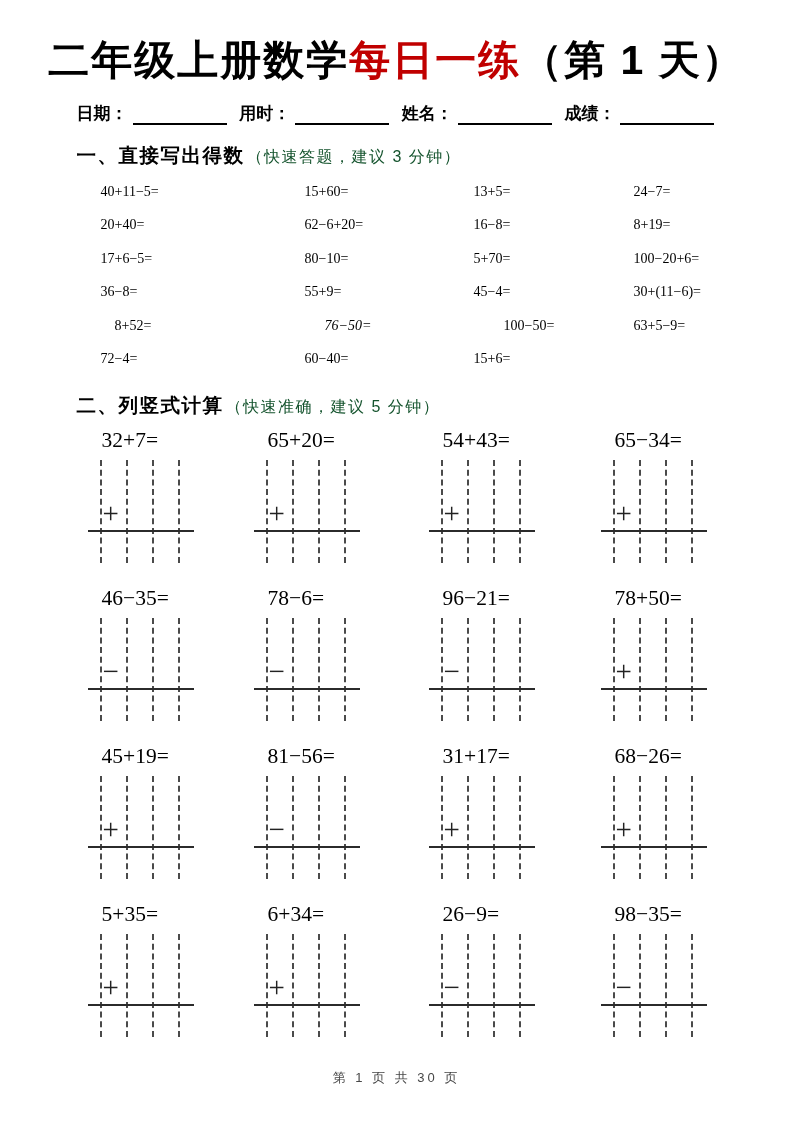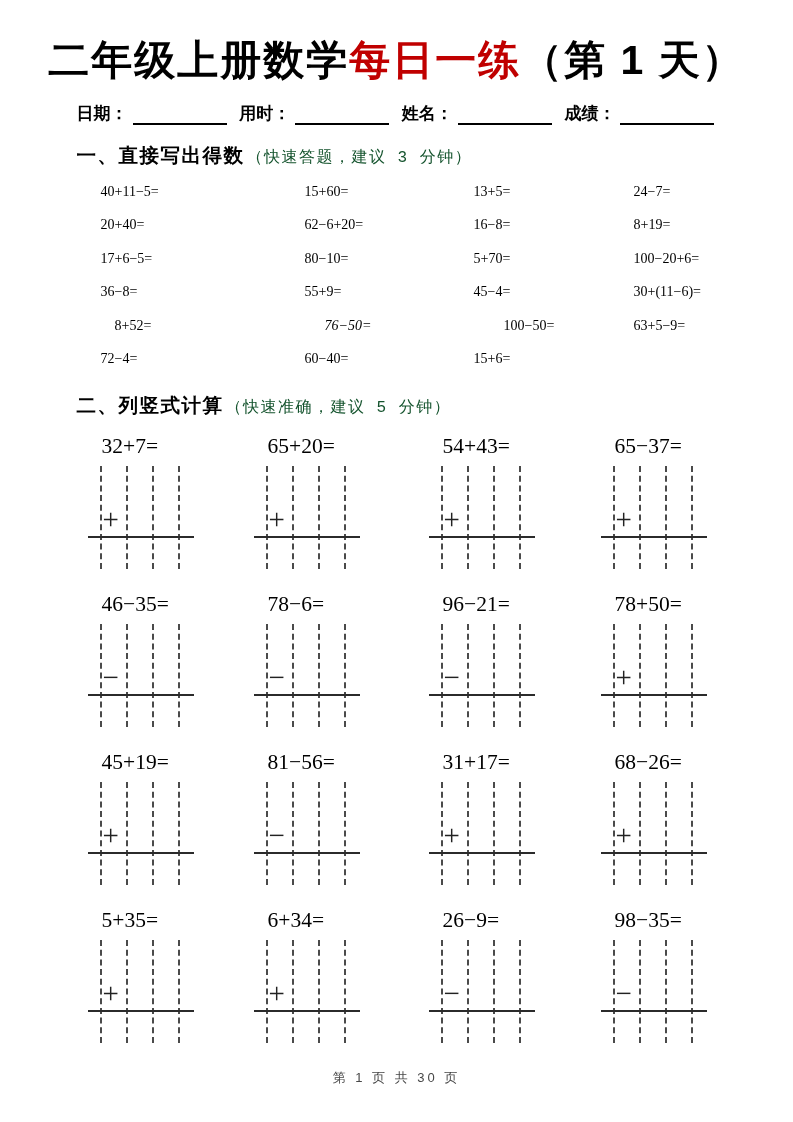--- a/index.html
+++ b/index.html
@@ -19,41 +19,41 @@
   .fields {
     display:flex; justify-content:space-between; align-items:flex-end;
     margin:16px 40px 16px 38px; font-size:17px; font-weight:bold;
   }
   .field { display:flex; align-items:flex-end; }
   .blank {
     display:inline-block; width:94px; height:15px;
     border-bottom:2px solid #000; margin-left:5px;
   }
   
-  .sec-head { margin:17px 0 0 38px; display:flex; align-items:baseline;font-family:Liberation Mono, monospace; }
+  .sec-head { margin:17px 0 0 38px; display:flex; align-items:baseline; }
   .sec-title { font-size:19.5px; font-weight:bold; letter-spacing:1.5px; }
   .sec-note  { font-size:16px; color:#14532d; letter-spacing:1.5px; margin-left:2px; }
   
   .grid1 {
     display:grid; grid-template-columns:204px 169px 160px auto;
     margin:6px 0 0 62px;
     font-family:"Liberation Serif", serif;
     font-size:14px; line-height:33.4px;
   }
   .ind-sm { padding-left:14px; }
   .ind-md { padding-left:20px;font-style:italic; }
   .ind-lg { padding-left:30px; }
   
   .grid2 {
     display:grid; grid-template-columns:166px 175px 172px auto;
     margin:8px 0 0 49px;
     font-family:"Liberation Serif", serif; font-size:21.5px;
   }
   .vcell { height:158px; }
-  .vlabel { padding-left:14px; line-height:27px;margin-top:6px; }
+  .vlabel { padding-left:14px; line-height:27px; }
   .work { position:relative; width:106px; height:103px; margin-top:6px; }
   .dash {
     position:absolute; top:0; height:103px; width:0;
     border-left:2px dashed #4a4a4a;
   }
   .d1 { left:12px; } .d2 { left:38px; } .d3 { left:64px; } .d4 { left:90px; }
   .hline { position:absolute; left:0; right:0; top:70px; border-top:2px solid #2b2b2b; }
   .op {
     position:absolute; left:15px; top:39px;
     font-size:29px; line-height:29px; color:#222;
@@ -155,21 +155,21 @@
       <div class="work">
         <span class="dash d1"></span>
           <span class="dash d2"></span>
           <span class="dash d3"></span>
           <span class="dash d4"></span>
         <span class="op">+</span>
         <span class="hline"></span>
       </div>
     </div>
     <div class="vcell">
-      <div class="vlabel">65−37=</div>
+      <div class="vlabel">65−34=</div>
       <div class="work">
         <span class="dash d1"></span>
           <span class="dash d2"></span>
           <span class="dash d3"></span>
           <span class="dash d4"></span>
         <span class="op">+</span>
         <span class="hline"></span>
       </div>
     </div>
 

